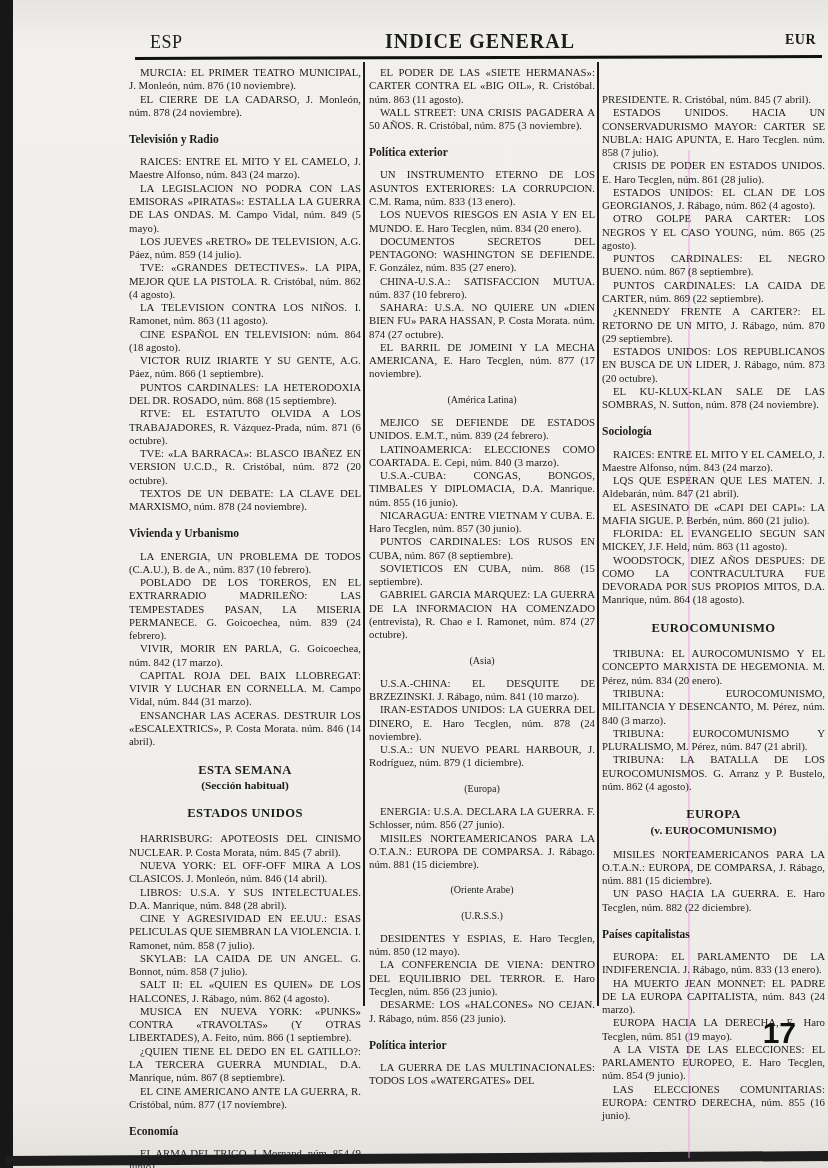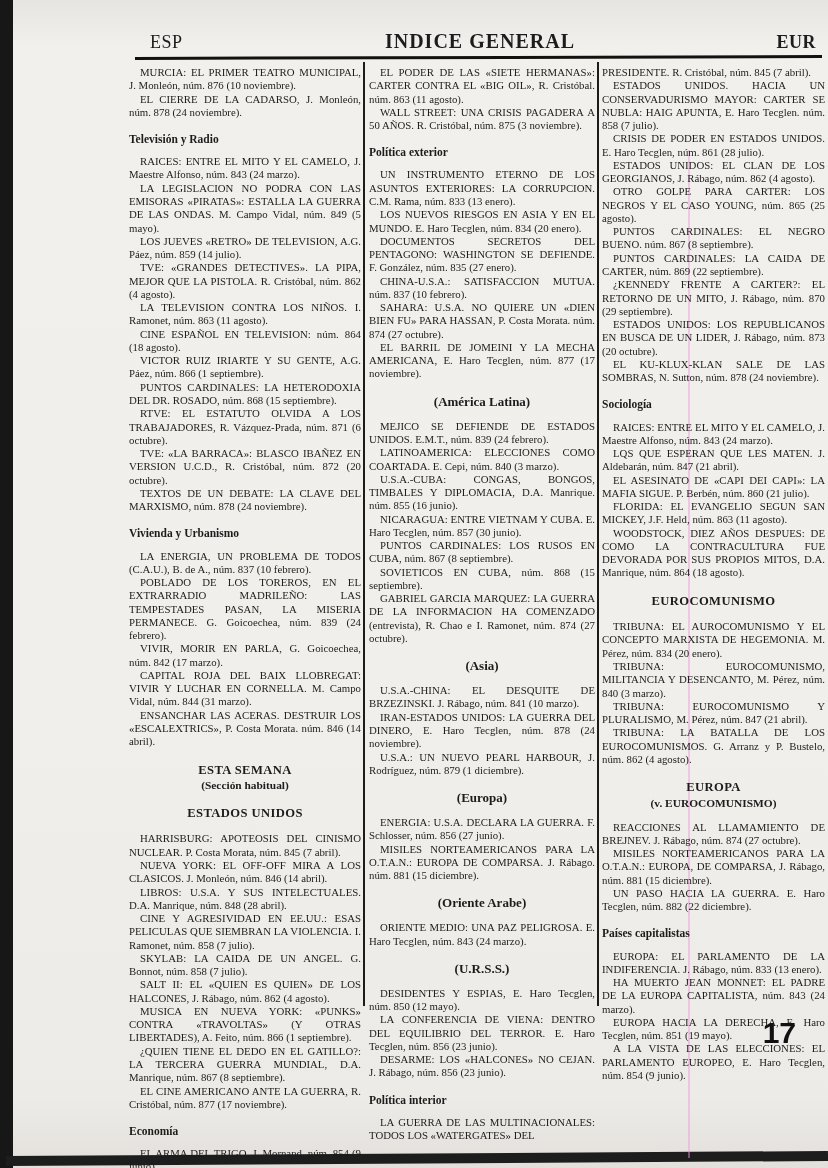--- a/index.html
+++ b/index.html
@@ -12,36 +12,36 @@
   .paper{
     position:absolute;left:13px;top:0;width:815px;height:1168px;
     background:linear-gradient(180deg,#e7e5e2 0%,#f2f0ed 4%,#f1efec 60%,#edebe7 94%,#e3e0dc 100%);
   }
   .scan-left-bar{position:absolute;left:0;top:0;width:13px;height:1168px;background:#171717;}
   .scan-bottom-bar{position:absolute;left:6px;bottom:2px;width:822px;height:10px;background:#1d1d1d;transform:rotate(-0.35deg);transform-origin:left center;}
   .pink-line{position:absolute;left:688px;top:150px;width:2px;height:1008px;background:rgba(238,150,220,0.45);}
 
   .hdr-left{position:absolute;left:150px;top:32px;font-weight:normal;font-size:18px;letter-spacing:0.5px;}
   .hdr-center{position:absolute;left:330px;top:30px;width:300px;text-align:center;font-weight:bold;font-size:20px;letter-spacing:1px;}
-  .hdr-right{position:absolute;right:12px;top:32px;font-weight:bold;font-size:18px;letter-spacing:0.5px;}
+  .hdr-right{position:absolute;right:12px;top:32px;font-weight:bold;font-size:14px;letter-spacing:0.5px;}
   .hdr-rule{position:absolute;left:135px;top:56px;width:687px;height:3px;background:#111;transform:rotate(-0.15deg);}
 
   .col{position:absolute;top:66px;font-size:10.8px;line-height:1.23;text-align:justify;}
   .col-1{left:129px;width:232px;}
   .col-2{left:369px;width:226px;}
   .col-3{left:602px;width:223px;}
 
   .divider{position:absolute;top:62px;width:2px;height:944px;background:#1b1b1b;}
   .divider-1{left:363px;}
   .divider-2{left:597px;}
 
   .entry{margin:0;text-indent:11px;}
-  .entry.cont{text-indent:0;}
+  .entry.cont{text-indent:0;margin-top:27px;}
   .h-section{font-weight:bold;font-size:11.5px;margin:13px 0 9px 0;text-align:left;text-indent:0;}
-  .h-minor{font-weight:bold;font-size:13px;margin:13px 0 10px 0;text-align:center;text-indent:0;}
+  .h-minor{font-weight:normal;font-size:10px;margin:13px 0 10px 0;text-align:center;text-indent:0;}
   .h-major{font-weight:bold;font-size:12.6px;margin:14px 0 11px 0;text-align:center;text-indent:0;letter-spacing:0.4px;}
   .h-major .sub{font-size:11.4px;letter-spacing:0;}
 
   .page-number{
     position:absolute;right:32px;top:1016px;
     font-family:"Liberation Sans","DejaVu Sans",sans-serif;
     font-weight:bold;font-size:30px;color:#111;
   }
 </style>
 </head>
@@ -120,21 +120,20 @@
       <p class="entry">SOVIETICOS EN CUBA, núm. 868 (15 septiembre).</p>
       <p class="entry">GABRIEL GARCIA MARQUEZ: LA GUERRA DE LA INFORMACION HA COMENZADO (entrevista), R. Chao e I. Ramonet, núm. 874 (27 octubre).</p>
       <div class="h-minor">(Asia)</div>
       <p class="entry">U.S.A.-CHINA: EL DESQUITE DE BRZEZINSKI. J. Rábago, núm. 841 (10 marzo).</p>
       <p class="entry">IRAN-ESTADOS UNIDOS: LA GUERRA DEL DINERO, E. Haro Tecglen, núm. 878 (24 noviembre).</p>
       <p class="entry">U.S.A.: UN NUEVO PEARL HARBOUR, J. Rodríguez, núm. 879 (1 diciembre).</p>
       <div class="h-minor">(Europa)</div>
       <p class="entry">ENERGIA: U.S.A. DECLARA LA GUERRA. F. Schlosser, núm. 856 (27 junio).</p>
       <p class="entry">MISILES NORTEAMERICANOS PARA LA O.T.A.N.: EUROPA DE COMPARSA. J. Rábago. núm. 881 (15 diciembre).</p>
       <div class="h-minor">(Oriente Arabe)</div>
-      <p class="entry">ORIENTE MEDIO: UNA PAZ PELIGROSA. E. Haro Tecglen, núm. 843 (24 marzo).</p>
       <div class="h-minor">(U.R.S.S.)</div>
       <p class="entry">DESIDENTES Y ESPIAS, E. Haro Tecglen, núm. 850 (12 mayo).</p>
       <p class="entry">LA CONFERENCIA DE VIENA: DENTRO DEL EQUILIBRIO DEL TERROR. E. Haro Tecglen, núm. 856 (23 junio).</p>
       <p class="entry">DESARME: LOS «HALCONES» NO CEJAN. J. Rábago, núm. 856 (23 junio).</p>
       <div class="h-section">Política interior</div>
       <p class="entry">LA GUERRA DE LAS MULTINACIONALES: TODOS LOS «WATERGATES» DEL</p>
     </div>
     <div class="col col-3">
       <p class="entry cont">PRESIDENTE. R. Cristóbal, núm. 845 (7 abril).</p>
       <p class="entry">ESTADOS UNIDOS. HACIA UN CONSERVADURISMO MAYOR: CARTER SE NUBLA: HAIG APUNTA, E. Haro Tecglen. núm. 858 (7 julio).</p>
@@ -156,24 +155,24 @@
         <div>EUROCOMUNISMO</div>
       </div>
       <p class="entry">TRIBUNA: EL AUROCOMUNISMO Y EL CONCEPTO MARXISTA DE HEGEMONIA. M. Pérez, núm. 834 (20 enero).</p>
       <p class="entry">TRIBUNA: EUROCOMUNISMO, MILITANCIA Y DESENCANTO, M. Pérez, núm. 840 (3 marzo).</p>
       <p class="entry">TRIBUNA: EUROCOMUNISMO Y PLURALISMO, M. Pérez, núm. 847 (21 abril).</p>
       <p class="entry">TRIBUNA: LA BATALLA DE LOS EUROCOMUNISMOS. G. Arranz y P. Bustelo, núm. 862 (4 agosto).</p>
       <div class="h-major">
         <div>EUROPA</div>
         <div class="sub">(v. EUROCOMUNISMO)</div>
       </div>
-      <p class="entry">REACCIONES AL LLAMAMIENTO DE BREJNEV. J. Rábago, núm. 874 (27 octubre).</p>
       <p class="entry">MISILES NORTEAMERICANOS PARA LA O.T.A.N.: EUROPA, DE COMPARSA, J. Rábago, núm. 881 (15 diciembre).</p>
       <p class="entry">UN PASO HACIA LA GUERRA. E. Haro Tecglen, núm. 882 (22 diciembre).</p>
       <div class="h-section">Países capitalistas</div>
       <p class="entry">EUROPA: EL PARLAMENTO DE LA INDIFERENCIA. J. Rábago, núm. 833 (13 enero).</p>
       <p class="entry">HA MUERTO JEAN MONNET: EL PADRE DE LA EUROPA CAPITALISTA, núm. 843 (24 marzo).</p>
       <p class="entry">EUROPA HACIA LA DERECHA, E. Haro Tecglen, núm. 851 (19 mayo).</p>
       <p class="entry">A LA VISTA DE LAS ELECCIONES: EL PARLAMENTO EUROPEO, E. Haro Tecglen, núm. 854 (9 junio).</p>
+      <p class="entry">LAS ELECCIONES COMUNITARIAS: EUROPA: CENTRO DERECHA, núm. 855 (16 junio).</p>
     </div>
   </div>
 
 <div class="page-number">17</div>
 
 </body></html>

